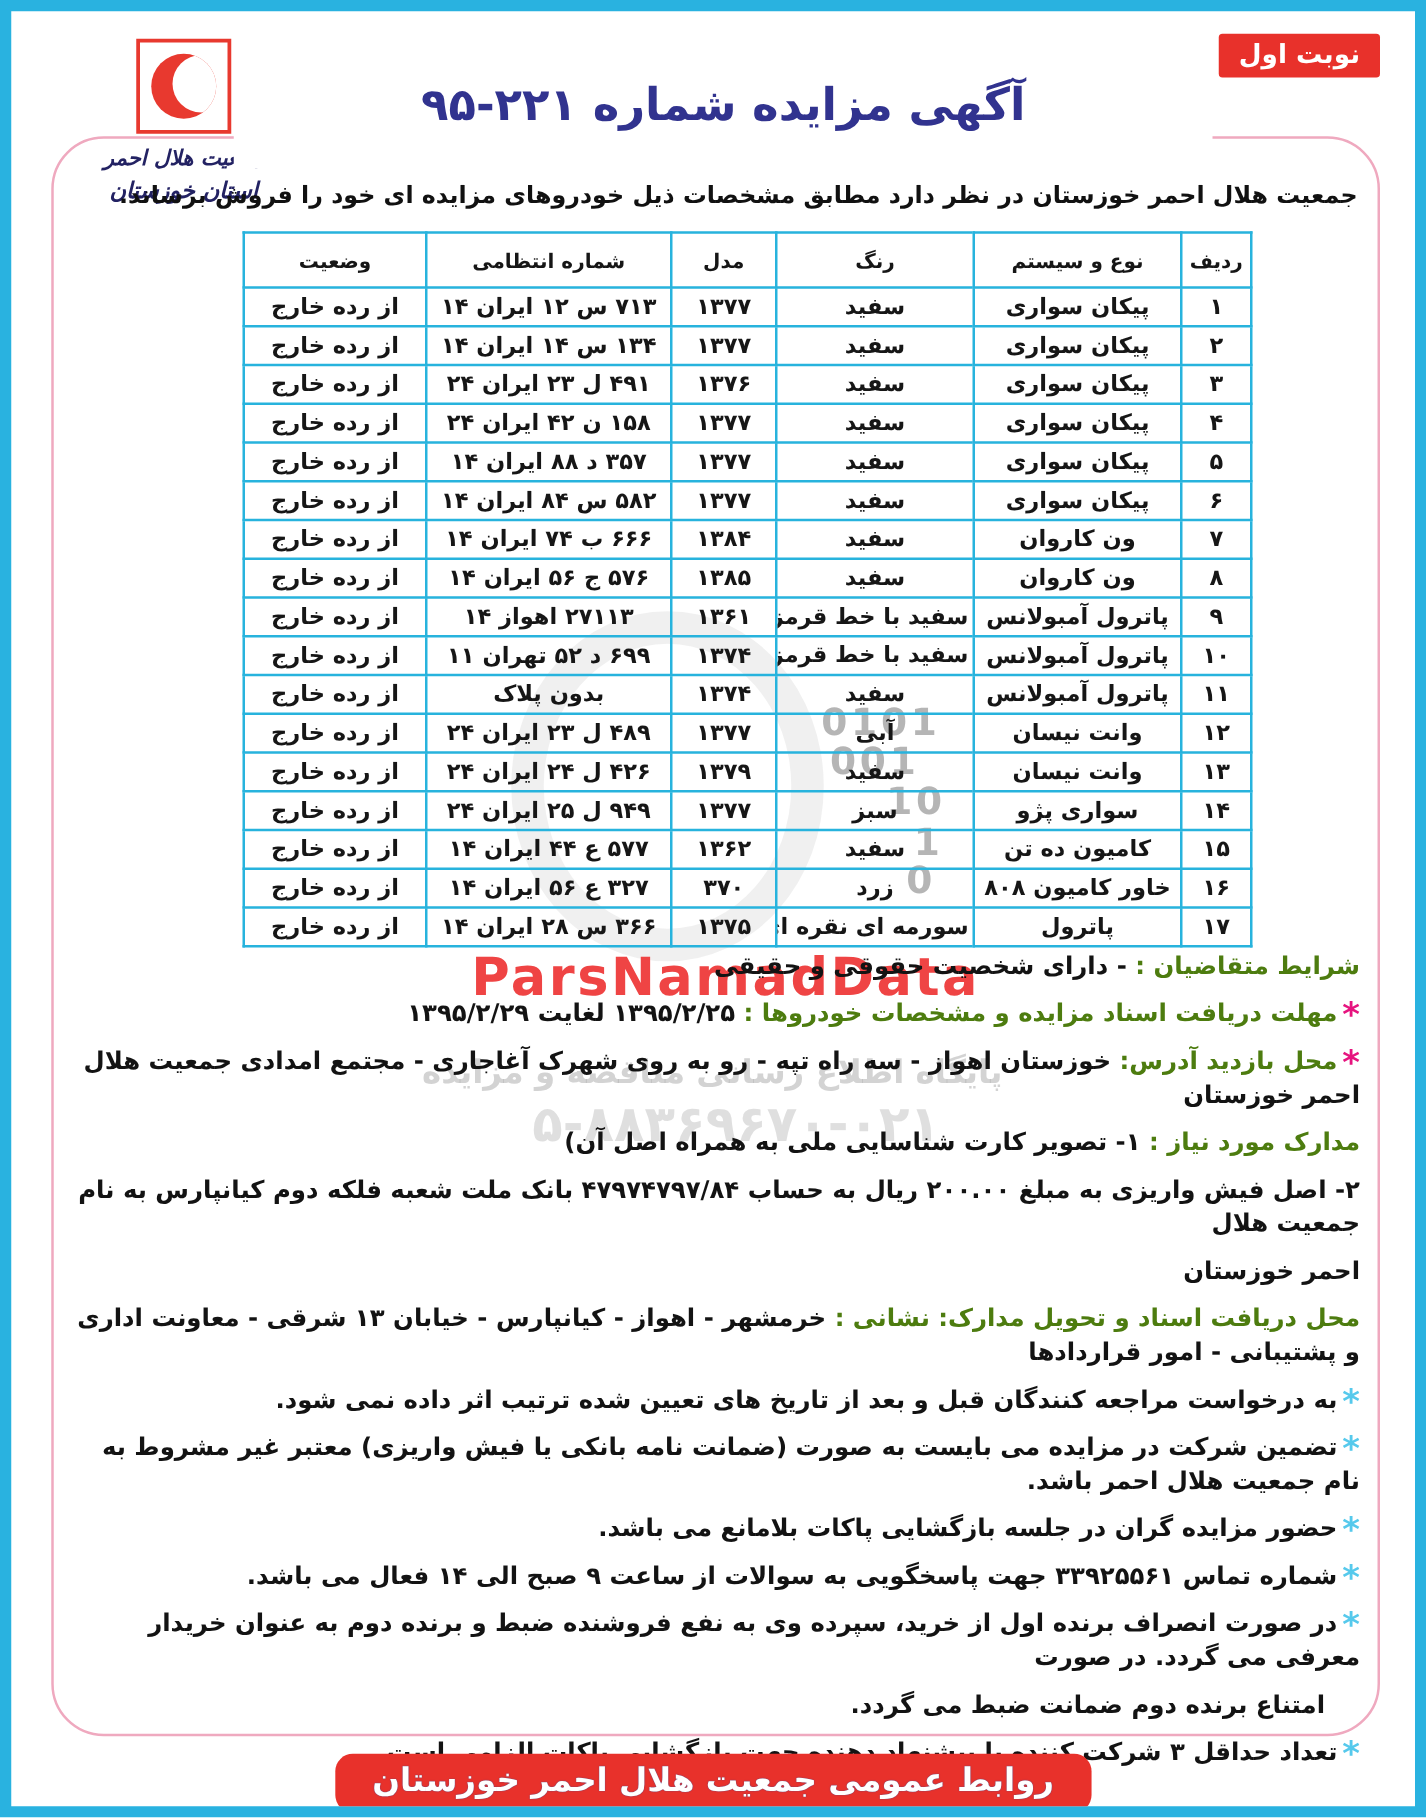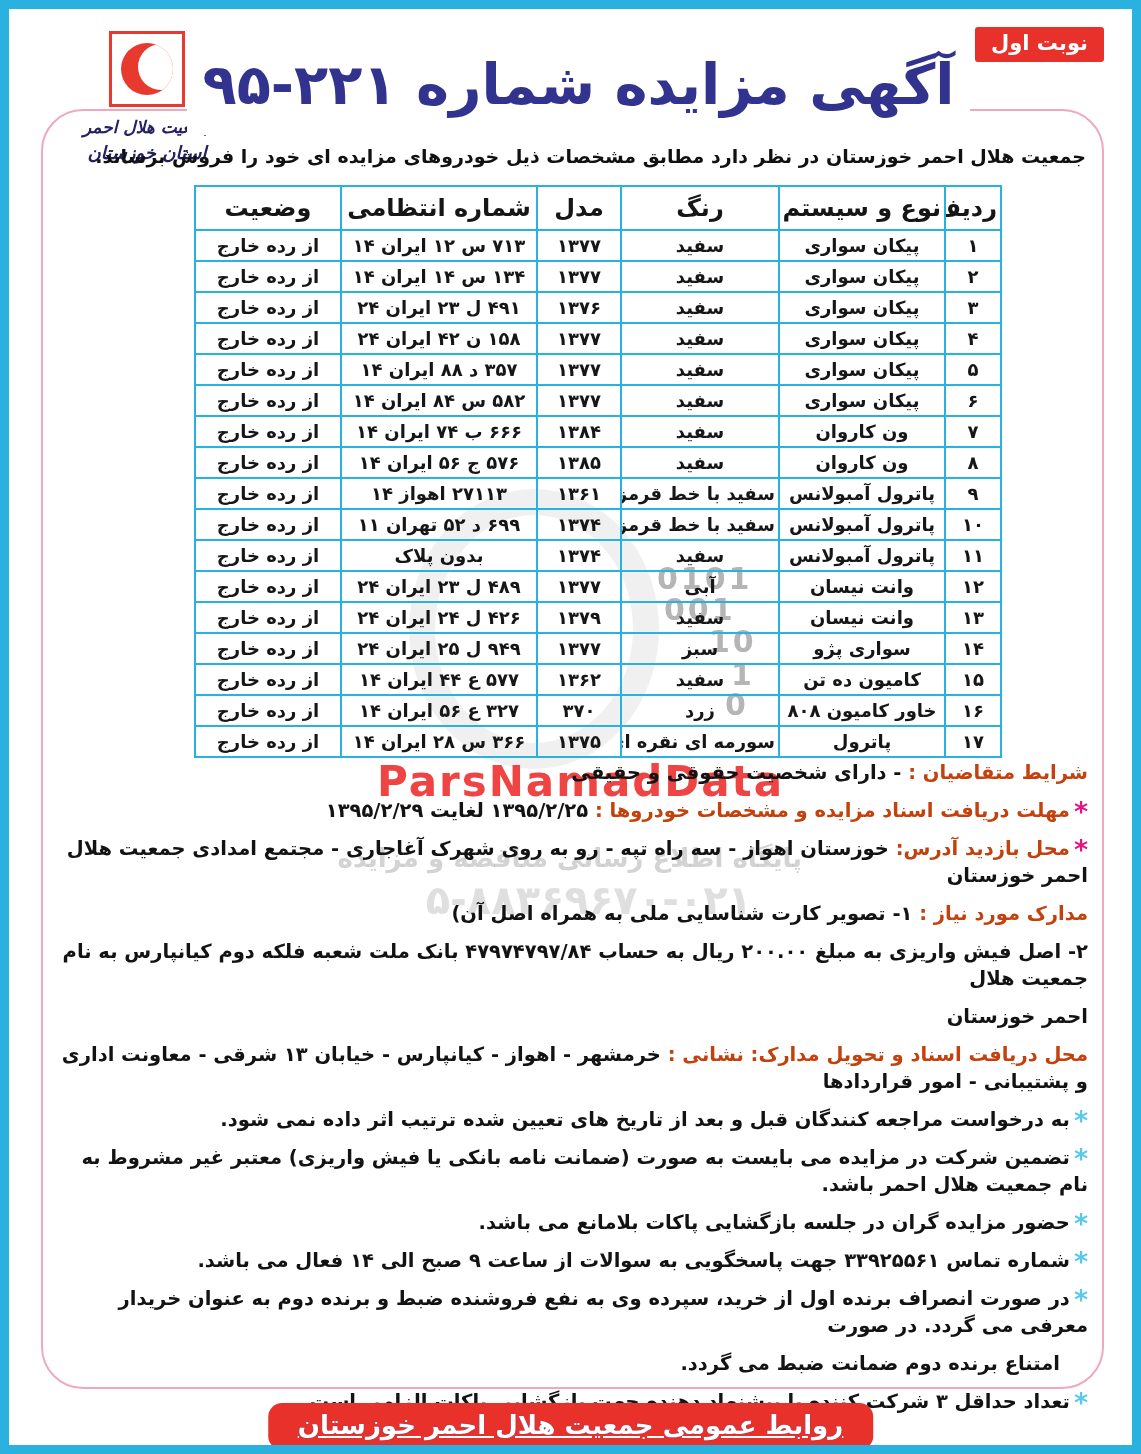--- a/index.html
+++ b/index.html
@@ -36,65 +36,64 @@
   .crescent{width:52px;height:52px;border-radius:50%;background:#e8392f;position:relative;overflow:hidden;}
   .crescent::after{content:"";position:absolute;width:46px;height:46px;border-radius:50%;background:#fff;left:17px;top:1px;}
   .logo-line{font-weight:bold;color:#232263;font-style:italic;line-height:1.45;}
   .logo-line.l1{font-size:17px;margin-top:8px;}
   .logo-line.l2{font-size:18px;}
   
   .title{
     position:absolute;left:178px;right:162px;top:24px;height:102px;
     background:#fff;
     display:flex;align-items:center;justify-content:center;
-    font-size:56px;font-weight:bold;color:#31338f;
+    font-size:36px;font-weight:bold;color:#31338f;
     letter-spacing:1px;white-space:nowrap;
   }
   .subtitle{
     position:absolute;right:46px;top:136px;left:60px;
     text-align:right;font-size:19px;font-weight:bold;color:#111;
   }
   
   .veh-table{
     position:absolute;left:185px;top:176px;width:806px;
     border-collapse:collapse;table-layout:fixed;
     background:transparent;z-index:3;
   }
   .veh-table th,.veh-table td{
     border:2px solid #27b3dd;
     font-weight:bold;color:#161616;text-align:center;
     padding:0 3px;overflow:hidden;white-space:nowrap;
   }
-  .veh-table th{height:42px;font-size:24px;}
+  .veh-table th{height:42px;font-size:16px;}
   .veh-table td{height:29px;font-size:18px;}
   .col-radif{width:56px;}  .col-type{width:166px;} .col-color{width:158px;}
   .col-model{width:84px;}  .col-plate{width:196px;} .col-status{width:146px;}
   
   .notices{
     position:absolute;top:750px;right:44px;left:38px;z-index:3;
     text-align:right;
   }
   .notice-line{
     font-size:19.5px;font-weight:bold;color:#131313;
     line-height:27px;margin-bottom:11px;
   }
   .notice-line.indent{padding-right:28px;}
   .star{display:inline-block;font-size:27px;line-height:18px;vertical-align:-4px;margin-left:4px;}
   .star.pink{color:#e6147f;}
   .star.cyan{color:#56c9ec;}
-  .lbl{color:#c2410c;}
+  .lbl{color:#4d7c0f;}
   
   .banner{
     position:absolute;top:1394px;left:50%;transform:translateX(-50%);
     background:#e8312b;color:#ffffff;
     font-size:26px;font-weight:bold;
     padding:7px 30px 10px 30px;border-radius:14px;
     white-space:nowrap;z-index:4;
     text-shadow:0 0 1px #2c4f9e;
-    text-decoration:underline;
   }
   
   .wm{position:absolute;color:#c9c9c9;z-index:1;pointer-events:none;}
   .wm-brand{left:368px;top:748px;font-size:42px;font-weight:bold;letter-spacing:2px;direction:ltr;color:#ef4444;}
   .wm-digit{font-weight:bold;color:rgba(120,120,120,.55);direction:ltr;font-size:30px;letter-spacing:3px;}
   .wm-d0{left:612px;top:552px;margin-left:36px;}
   .wm-d1{left:655px;top:583px;}
   .wm-d2{left:700px;top:615px;}
   .wm-d3{left:722px;top:648px;}
   .wm-d4{left:716px;top:678px;}

